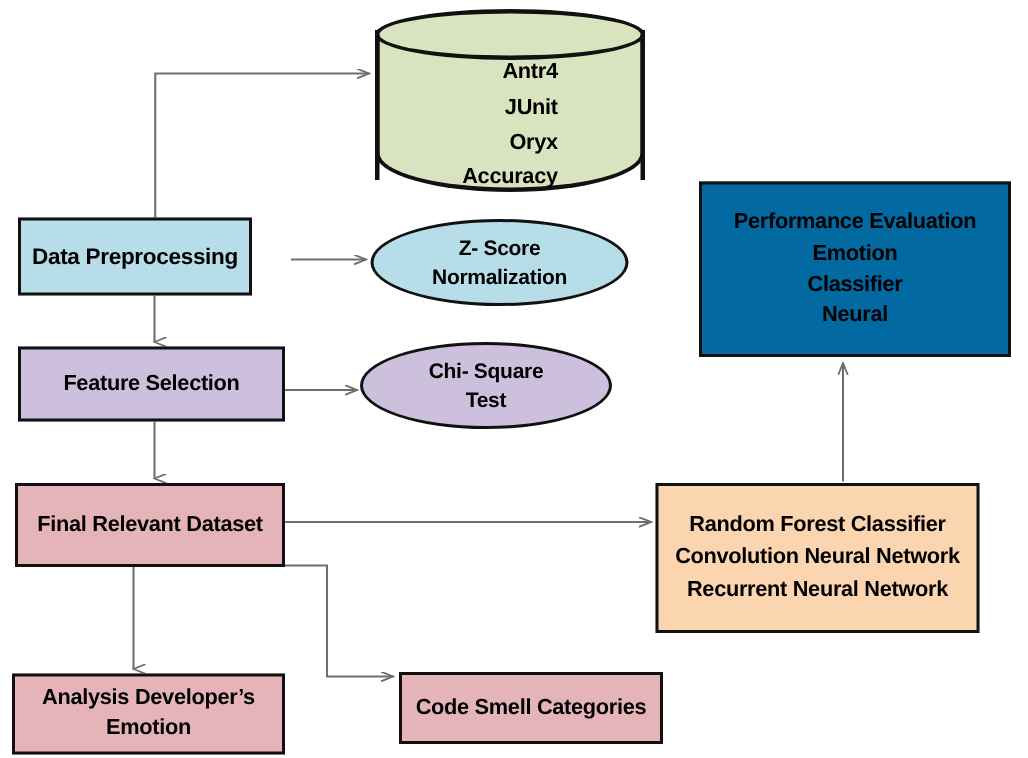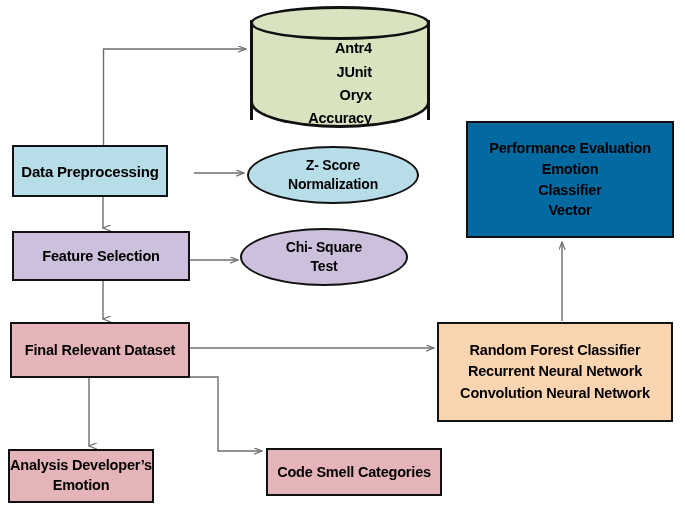--- a/index.html
+++ b/index.html
@@ -55,32 +55,32 @@
     left: 12px; top: 231px; width: 178px; height: 50px;
     background: #ccc0dc;
     font-size: 14.5px;
   }
   #node-final-dataset {
     left: 10px; top: 322px; width: 180px; height: 56px;
     background: #e5b4b9;
     font-size: 14.5px;
   }
   #node-analysis-emotion {
-    left: 8px; top: 449px; width: 146px; height: 54px;
+    left: 8px; top: 449px; width: 182px; height: 54px;
     background: #e5b4b9;
     font-size: 14.5px;
     line-height: 1.35;
   }
   #node-code-smell {
     left: 266px; top: 448px; width: 176px; height: 48px;
     background: #e5b4b9;
     font-size: 14.5px;
   }
   #node-classifiers {
-    left: 437px; top: 322px; width: 236px; height: 100px;
+    left: 437px; top: 322px; width: 216px; height: 100px;
     background: #fbd5b0;
     font-size: 14.5px;
     line-height: 1.46;
   }
   #node-performance {
     left: 466px; top: 121px; width: 208px; height: 117px;
     background: #0369a1;
     font-size: 14.5px;
     line-height: 1.42;
   }
@@ -224,24 +224,24 @@
     <span class="line-text">Analysis Developer’s</span>
     <span class="line-text">Emotion</span>
   </div>
 
   <div class="node rect" id="node-code-smell">
     <span class="line-text">Code Smell Categories</span>
   </div>
 
   <div class="node rect" id="node-classifiers">
     <span class="line-text">Random Forest Classifier</span>
+    <span class="line-text">Convolution Neural Network</span>
     <span class="line-text">Recurrent Neural Network</span>
-    <span class="line-text">Convolution Neural Network</span>
   </div>
 
   <div class="node rect" id="node-performance">
     <span class="line-text">Performance Evaluation</span>
     <span class="line-text">Emotion</span>
     <span class="line-text">Classifier</span>
-    <span class="line-text">Vector</span>
+    <span class="line-text">Neural</span>
   </div>
 
 </div>
 
 </body></html>

